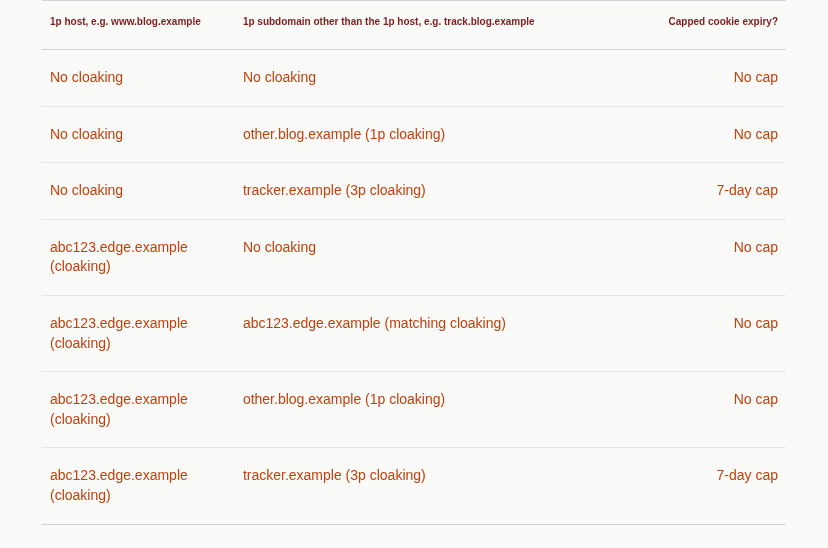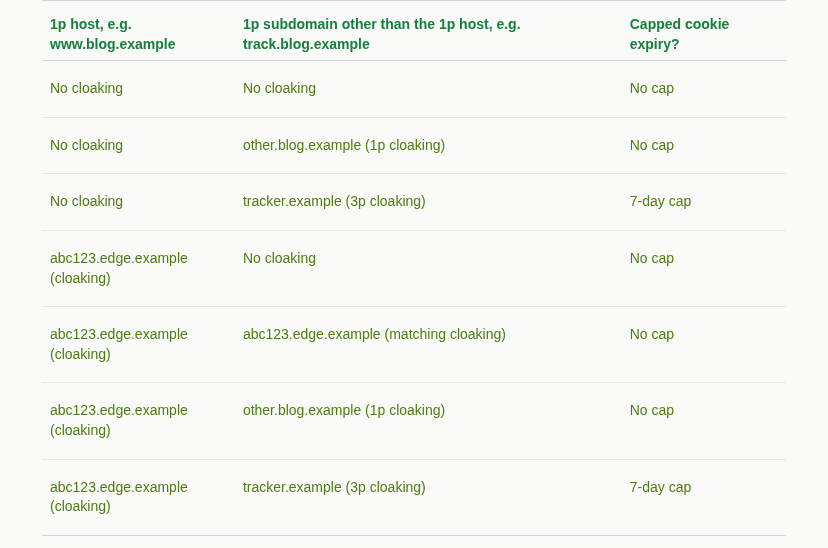--- a/index.html
+++ b/index.html
@@ -19,46 +19,47 @@
       padding: 0 42px;
     }
     table {
       width: 100%;
       border-collapse: collapse;
       table-layout: fixed;
     }
     thead th {
       text-align: left;
       font-weight: 600;
-      font-size: 14px;
-      color: #15803d;
-      padding: 14px 8px 6px 0;
+      font-size: 10px;
+      color: #7f1d1d;
+      padding: 14px 8px 20px 0;
       border-top: 1px solid #d2d2d7;
       border-bottom: 1px solid #d2d2d7;
       vertical-align: top;
       line-height: 1.4;
     }
     tbody td {
       font-size: 14px;
-      color: #4d7c0f;
+      color: #c2410c;
       padding: 18px 8px 18px 0;
       border-bottom: 1px solid #e5e5e8;
       vertical-align: top;
       line-height: 1.4;
     }
     th.col1, td.col1 {
       width: 27%;
       padding-left: 8px;
     }
     th.col2, td.col2 {
       width: 52%;
       margin-top: 28px;
     }
     th.col3, td.col3 {
       width: 21%;
+      text-align: right;
     }
     tbody tr:last-child td {
       border-bottom: 1px solid #d2d2d7;
     }
   </style>
 </head>
 <body>
 
 <div class="table-wrapper">
   <table>

